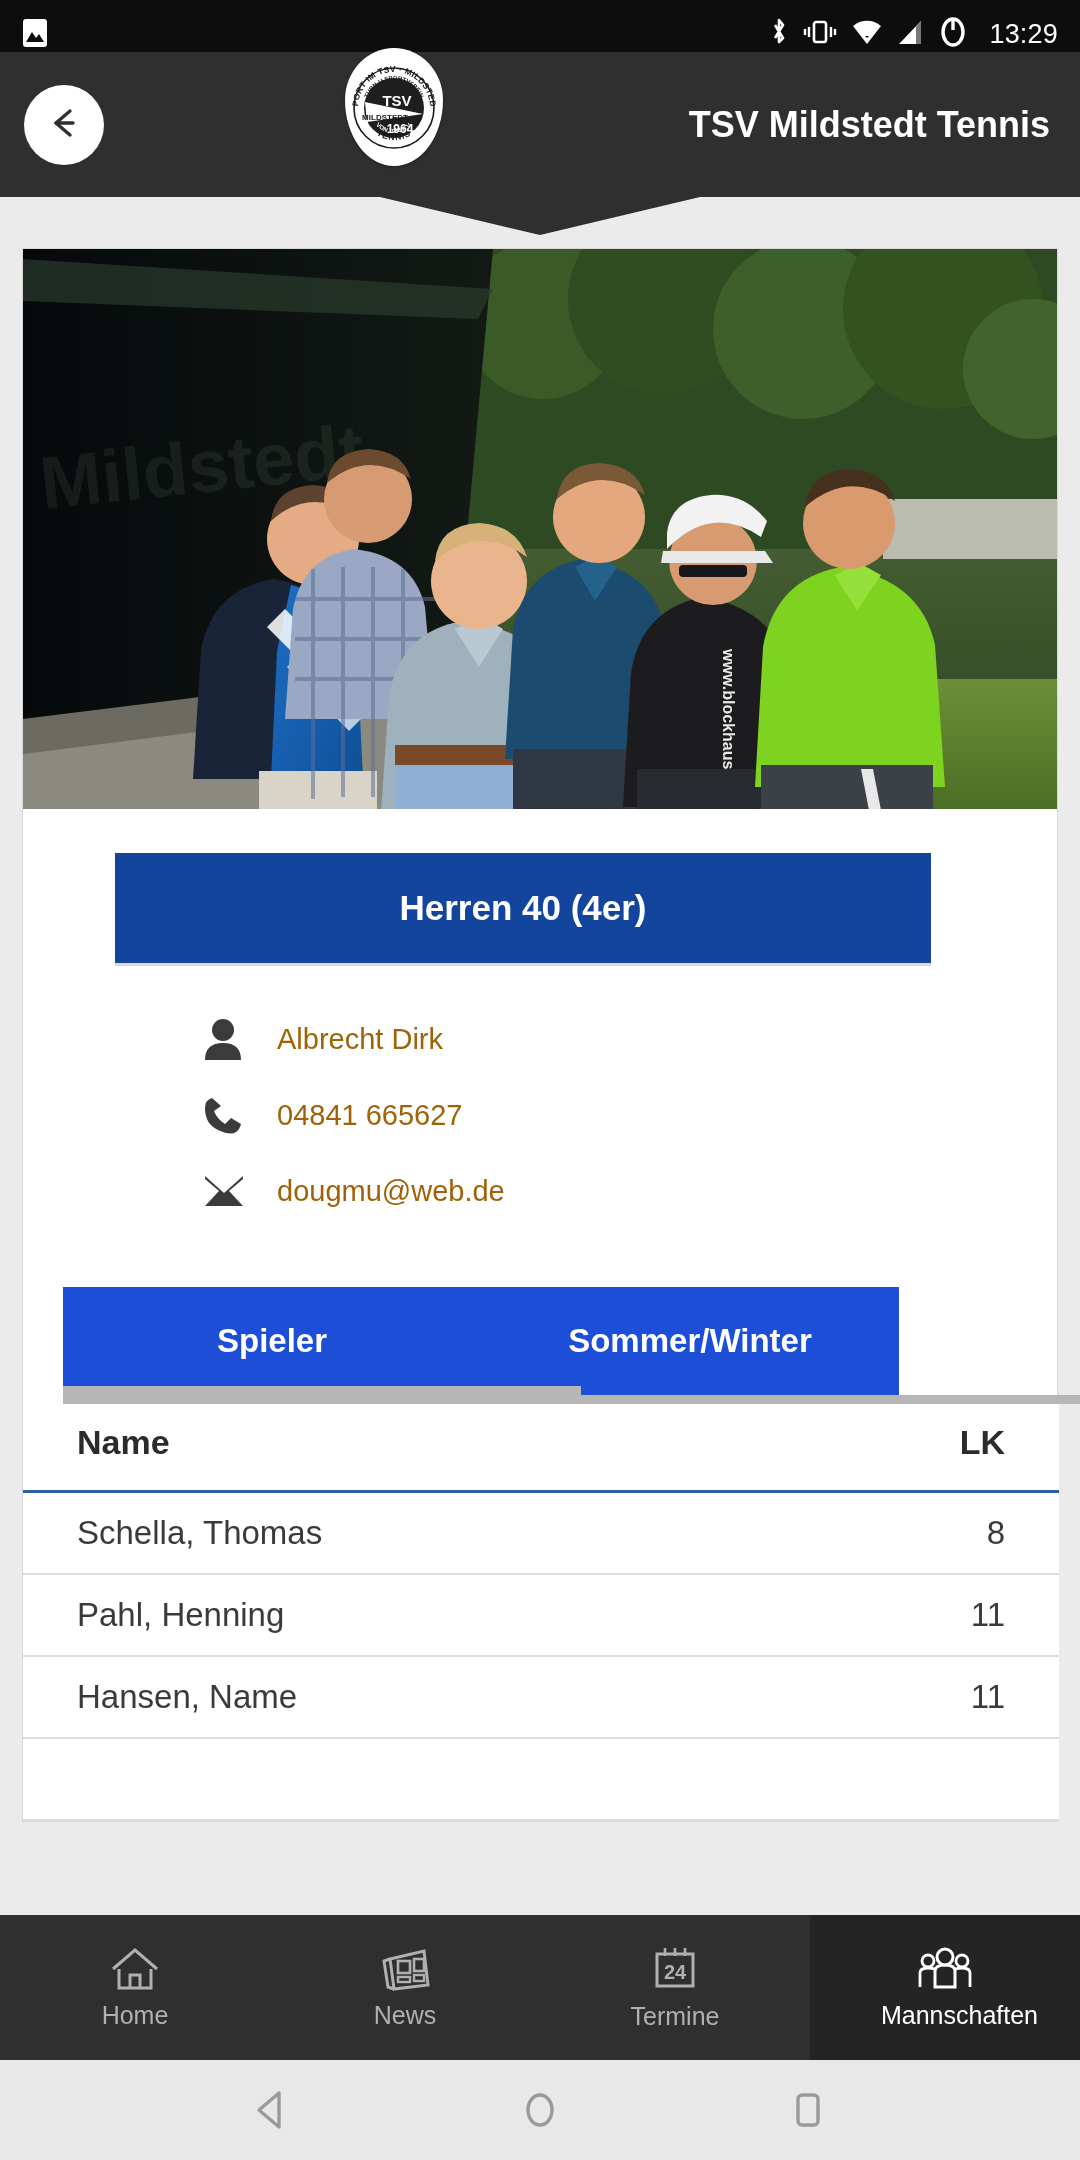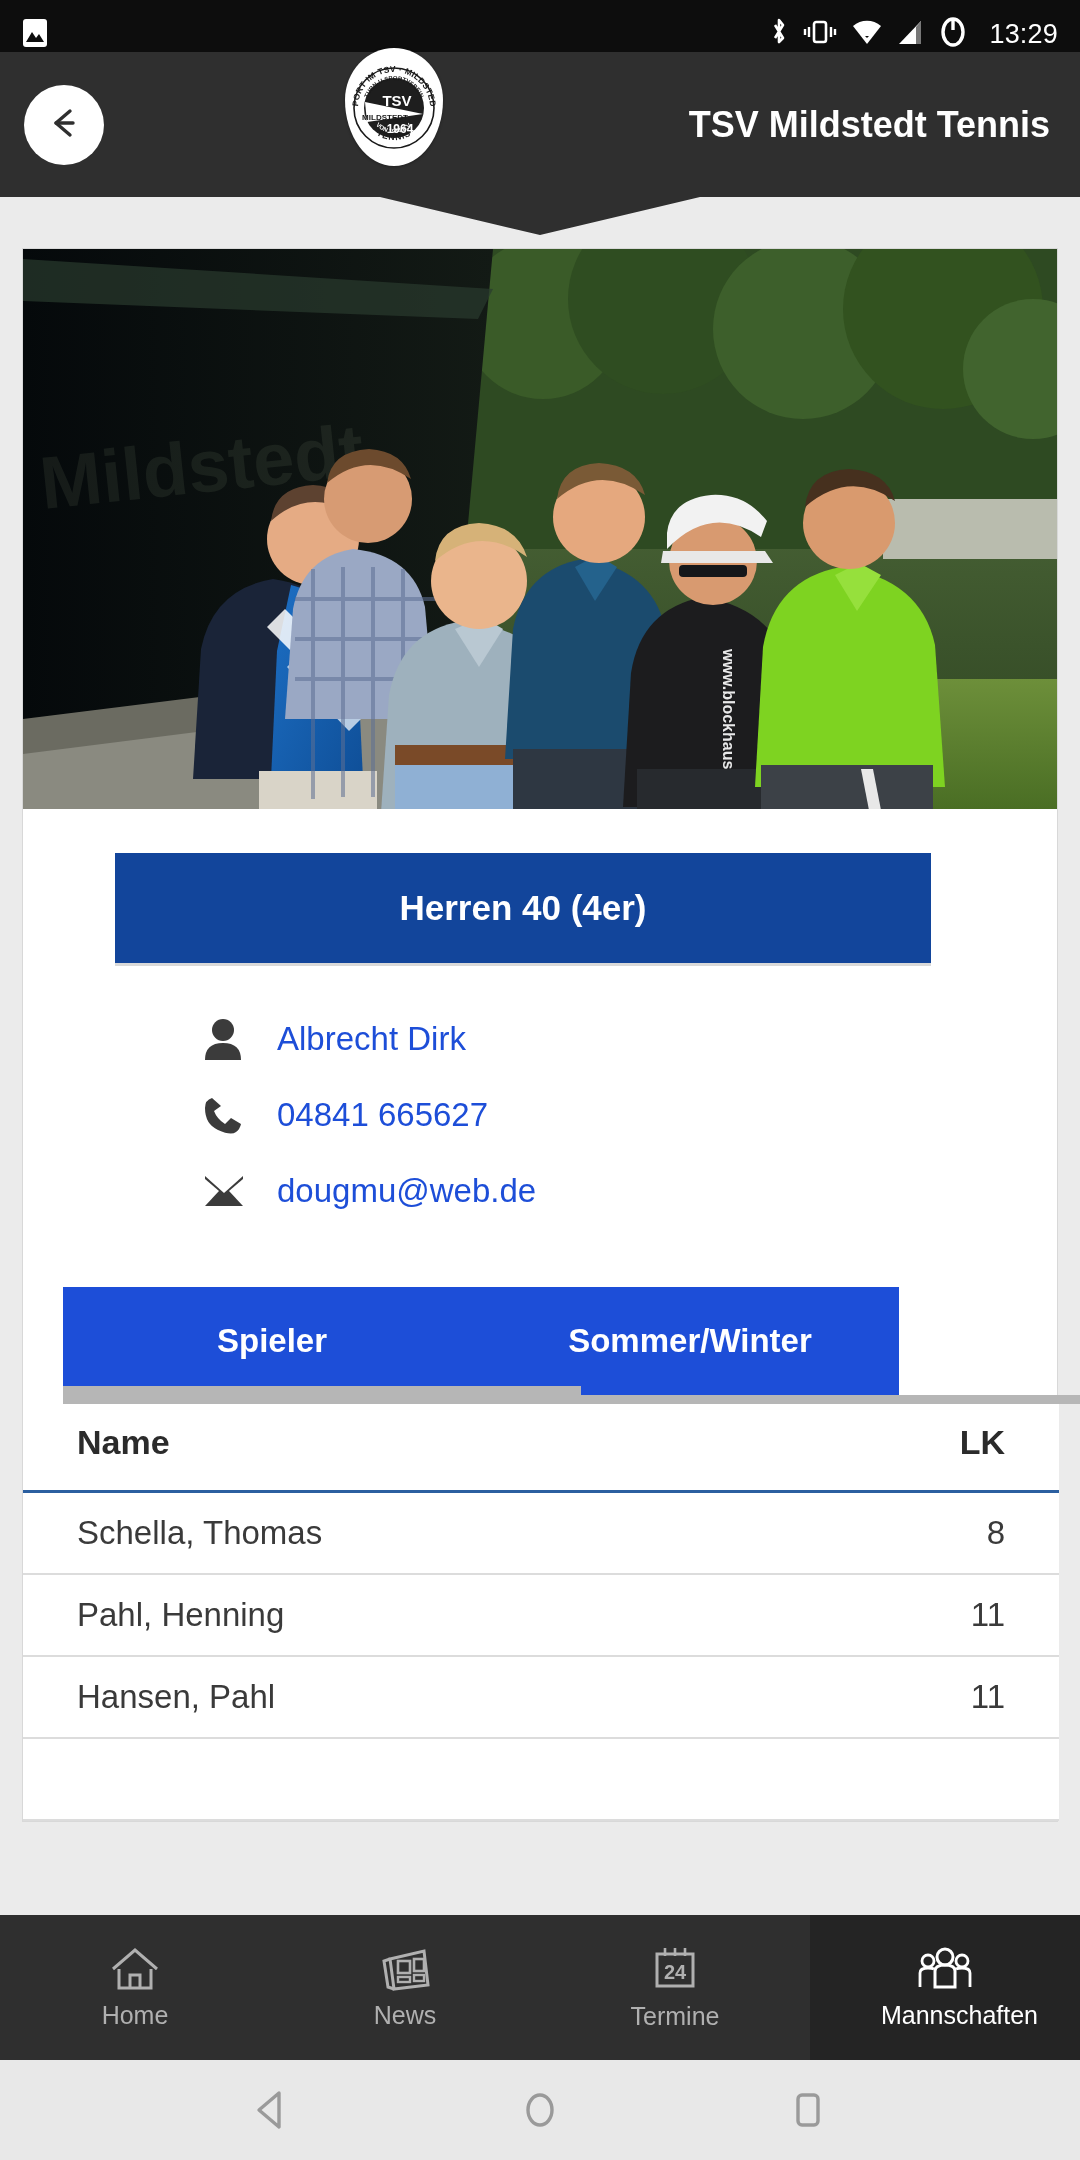--- a/index.html
+++ b/index.html
@@ -82,21 +82,21 @@
     font-family: "Liberation Sans", sans-serif;
   }
 
   .contact { padding: 52px 0 44px 180px; }
   .contact h3 {
     font-size: 34px; font-weight: bold; color: #3b3b3b;
     margin-bottom: 30px;
   }
   .crow { display: flex; align-items: center; margin-bottom: 28px; height: 48px; }
   .crow .ci { width: 62px; display: flex; align-items: center; justify-content: flex-start; }
-  .crow .ctext { font-size: 33px; color: #1d4ed8; margin-left: 12px; }
+  .crow .ctext { font-size: 29px; color: #a16207; margin-left: 12px; }
 
   
   .tabs {
     position: relative; width: 836px; height: 108px;
     background: #1d4ed8; display: flex; margin-left: 40px;
   }
   .tab {
     flex: 1; display: flex; align-items: center; justify-content: center;
     color: #ffffff; font-size: 33px; font-weight: bold; cursor: pointer;
   }
@@ -392,21 +392,21 @@
       </div>
       <div class="trow">
         <div class="c1">Schella, Thomas</div>
         <div class="c2">8</div>
       </div>
       <div class="trow">
         <div class="c1">Pahl, Henning</div>
         <div class="c2">11</div>
       </div>
       <div class="trow">
-        <div class="c1">Hansen, Pahl</div>
+        <div class="c1">Hansen, Name</div>
         <div class="c2">11</div>
       </div>
       <div class="trow">
         <div class="c1"></div>
         <div class="c2"></div>
       </div>
     </div>
   </div>
 
   <div class="bottomnav">

